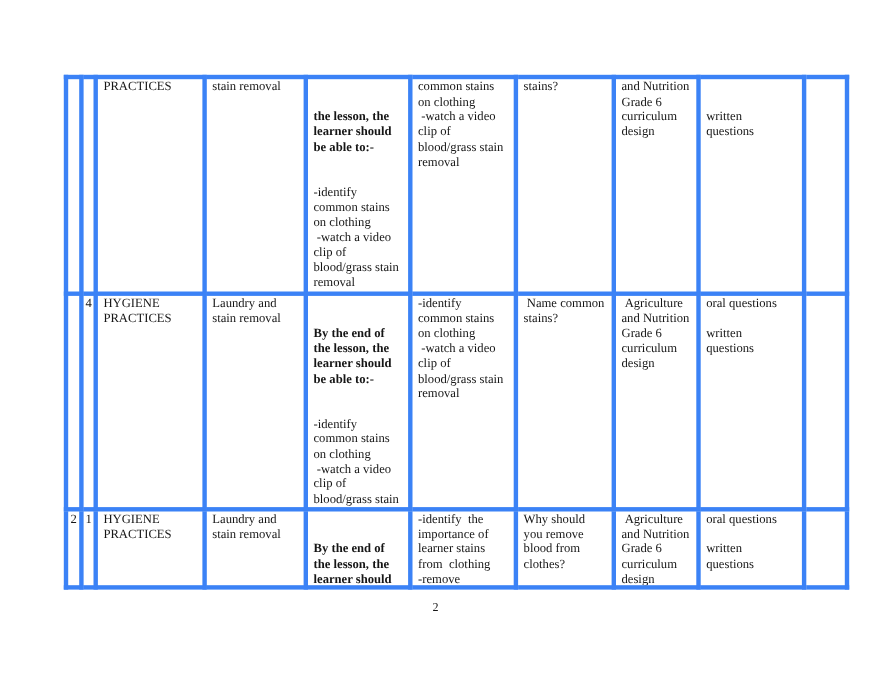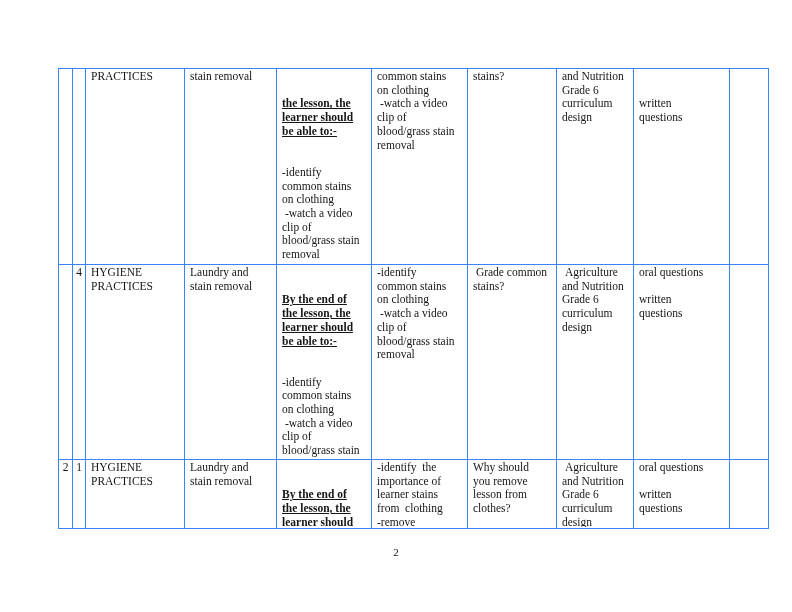--- a/index.html
+++ b/index.html
@@ -16,41 +16,41 @@
     width: 792px; height: 612px;
     background: #ffffff;
   }
   table.sow {
     position: absolute; left: 58px; top: 68px;
     width: 710px;
     table-layout: fixed;
     border-collapse: collapse;
   }
   table.sow td {
-    border: 1px solid #3b82f6;
+    border: 4px solid #3b82f6;
     vertical-align: top;
     padding: 0;
     font-size: 11.5px;
     line-height: 13.7px;
   }
   .cw {
     padding: 1px 4px 0 5px;
     overflow: hidden;
     white-space: pre-wrap;
     word-wrap: break-word;
   }
   tr.r0 { height: 196px; }
   tr.r1 { height: 195px; }
   tr.r2 { height: 69px; }
   tr.r0 .cw { height: 193px; }
   tr.r1 .cw { height: 192px; }
   tr.r2 .cw { height: 67px; }
   td.num { text-align: center; }
   td.num .cw { padding: 1px 1px 0 1px; }
-  .stem { display: block; font-weight: bold; text-decoration: underline; }
+  .stem { display: block; font-weight: bold; }
   .items { display: block; }
   .footer {
     position: absolute; left: 0; top: 546px;
     width: 792px;
     text-align: center;
     font-size: 11px;
     line-height: 13px;
   }
 </style>
 </head>
@@ -167,21 +167,21 @@
       <td>
             <div class="cw">-identify
 common stains
 on clothing
  -watch a video
 clip of
 blood/grass stain
 removal</div>
           </td>
       <td>
-            <div class="cw"> Grade common
+            <div class="cw"> Name common
 stains?</div>
           </td>
       <td>
             <div class="cw"> Agriculture
 and Nutrition
 Grade 6
 curriculum
 design</div>
           </td>
       <td>
@@ -222,21 +222,21 @@
       <td>
             <div class="cw">-identify  the
 importance of
 learner stains
 from  clothing
 -remove</div>
           </td>
       <td>
             <div class="cw">Why should
 you remove
-lesson from
+blood from
 clothes?</div>
           </td>
       <td>
             <div class="cw"> Agriculture
 and Nutrition
 Grade 6
 curriculum
 design</div>
           </td>
       <td>

